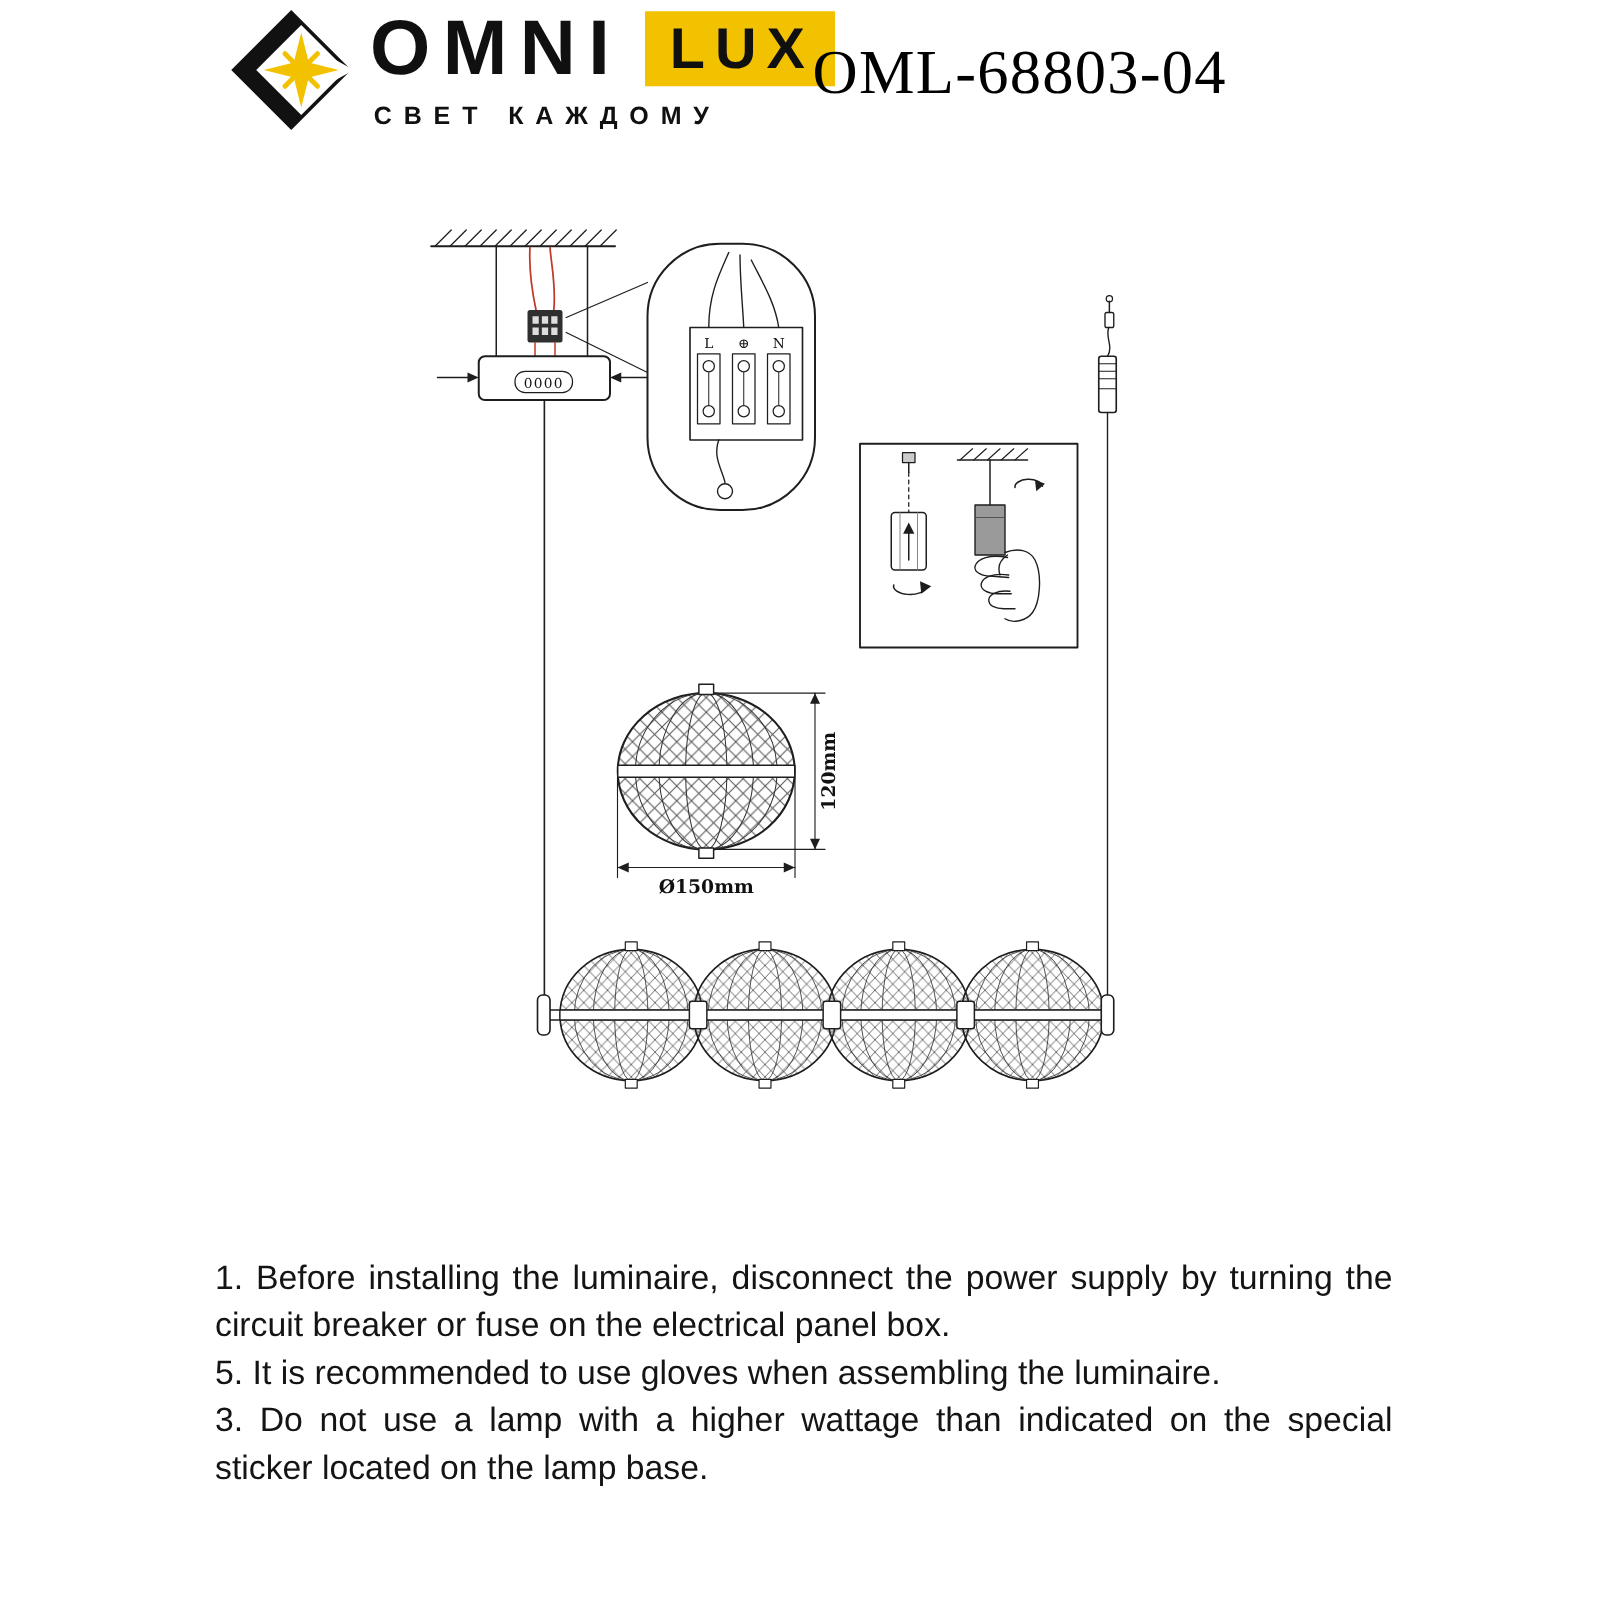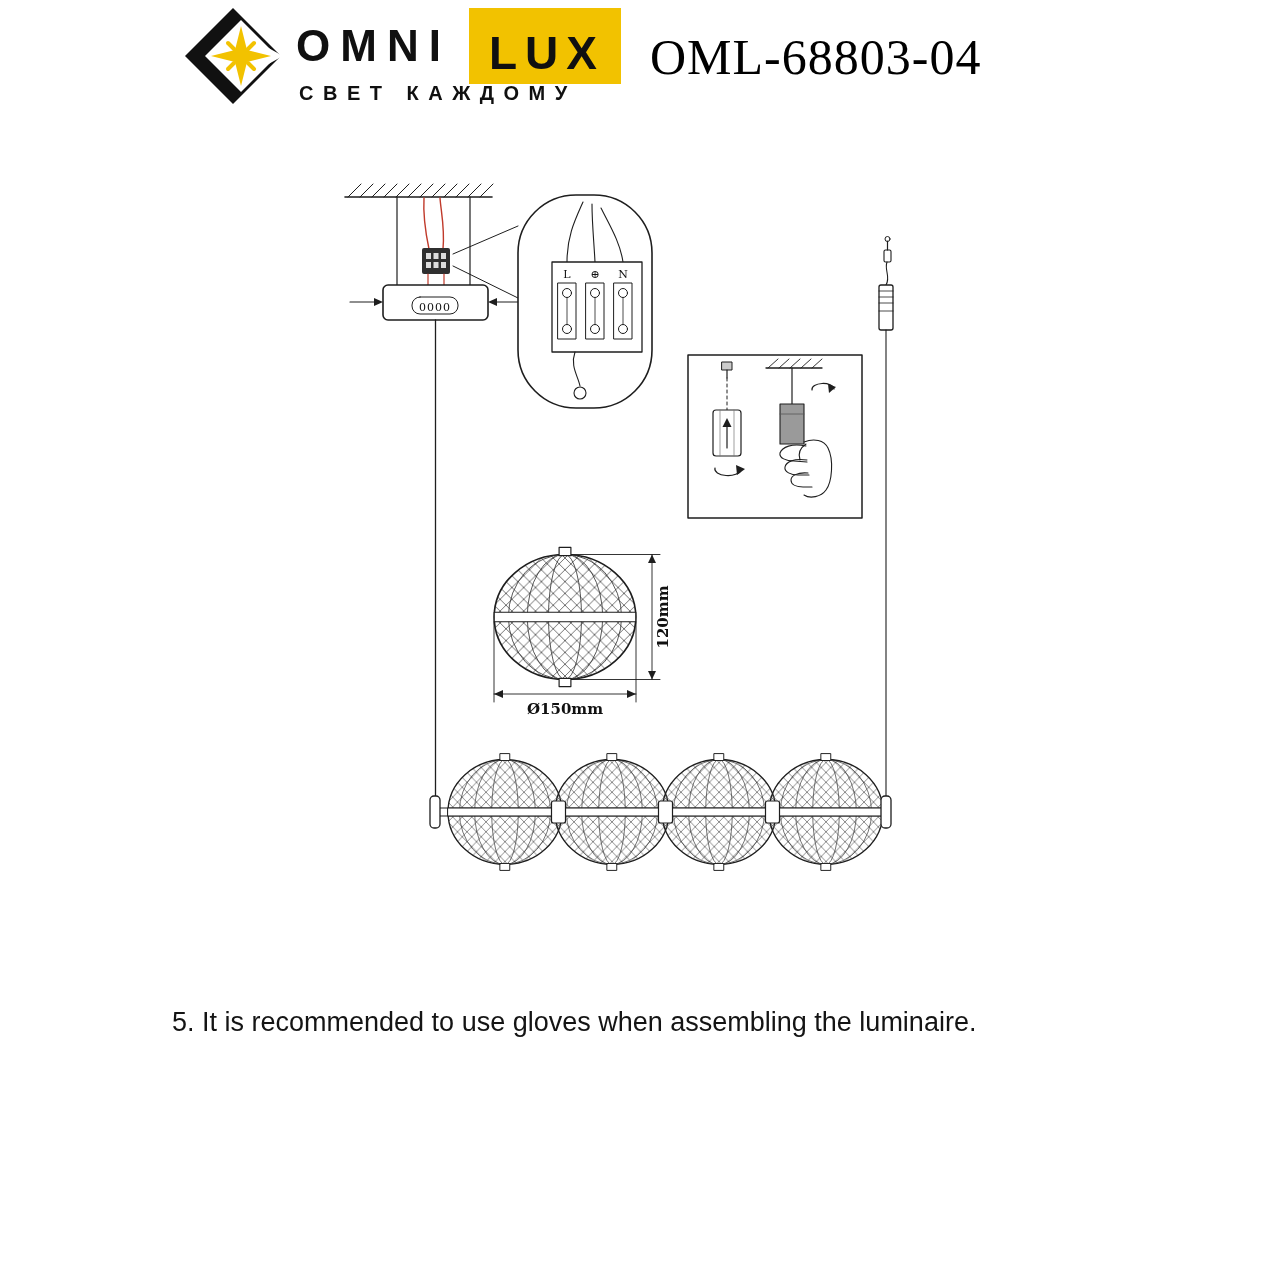--- a/index.html
+++ b/index.html
@@ -3,23 +3,23 @@
 <meta charset="utf-8">
 <style>
   html,body{margin:0;padding:0;}
   body{
     width:1280px;height:1280px;position:relative;background:#ffffff;
     font-family:"Liberation Sans",sans-serif;color:#111;overflow:hidden;
   }
   
   .logo-icon{position:absolute;left:183px;top:6px;width:100px;height:100px;}
   .brand-row{position:absolute;left:296px;top:8px;display:flex;align-items:center;gap:18px;}
-  .brand-word{font-size:44px;font-weight:bold;letter-spacing:10px;color:#101010;line-height:62px;text-align:right;}
+  .brand-word{font-size:62px;font-weight:bold;letter-spacing:10px;color:#101010;line-height:62px;text-align:right;}
   .lux-badge{background:#F2C200;color:#101010;font-size:46px;font-weight:bold;
-    letter-spacing:8px;padding:20px 16px 6px 20px;line-height:50px;}
+    letter-spacing:8px;padding:4px 16px 6px 20px;line-height:50px;}
   .brand-tagline{position:absolute;left:299px;top:82px;font-size:20px;font-weight:bold;
     letter-spacing:9.5px;color:#101010;}
   .model-number{position:absolute;left:650px;top:28px;font-family:"Liberation Serif",serif;
     font-size:50px;font-weight:normal;letter-spacing:1px;color:#000;}
   
   .diagram{position:absolute;left:0;top:150px;width:1280px;height:860px;}
   .diagram text{font-family:"DejaVu Serif",serif;fill:#111;}
   
   .instructions{position:absolute;left:172px;top:1003px;width:942px;}
   .instructions p{margin:0;font-size:27px;line-height:38px;text-align:justify;color:#141414;}
@@ -194,14 +194,16 @@
     <use href="#ball" transform="translate(826 662) scale(0.95 0.99)"></use>
     <rect x="551.5" y="651" width="14" height="22" rx="2" fill="#fff" stroke-width="1.2"></rect>
     <rect x="658.5" y="651" width="14" height="22" rx="2" fill="#fff" stroke-width="1.2"></rect>
     <rect x="765.5" y="651" width="14" height="22" rx="2" fill="#fff" stroke-width="1.2"></rect>
     <rect x="430" y="646" width="10" height="32" rx="4" fill="#fff" stroke-width="1.3"></rect>
     <rect x="881" y="646" width="10" height="32" rx="4" fill="#fff" stroke-width="1.3"></rect>
   </g>
 </svg>
 
 <div class="instructions">
+  <p>1. Before installing the luminaire, disconnect the power supply by turning the circuit breaker or fuse on the electrical panel box.</p>
   <p>5. It is recommended to use gloves when assembling the luminaire.</p>
+  <p>3. Do not use a lamp with a higher wattage than indicated on the special sticker located on the lamp base.</p>
 </div>
 
 </body></html>

